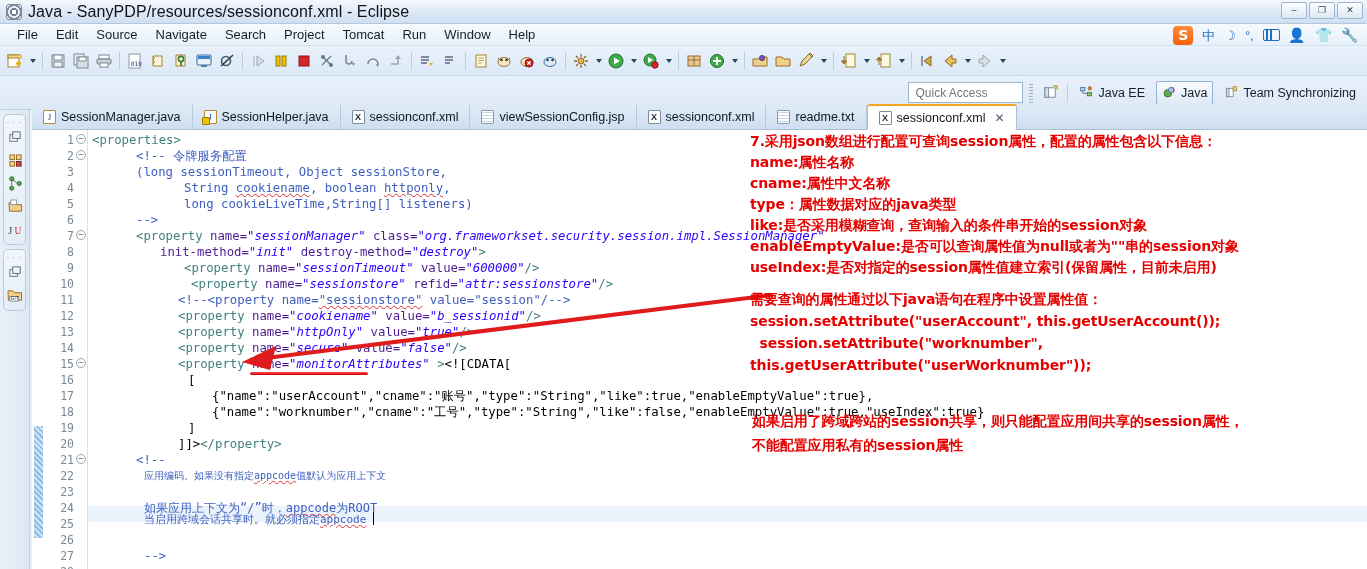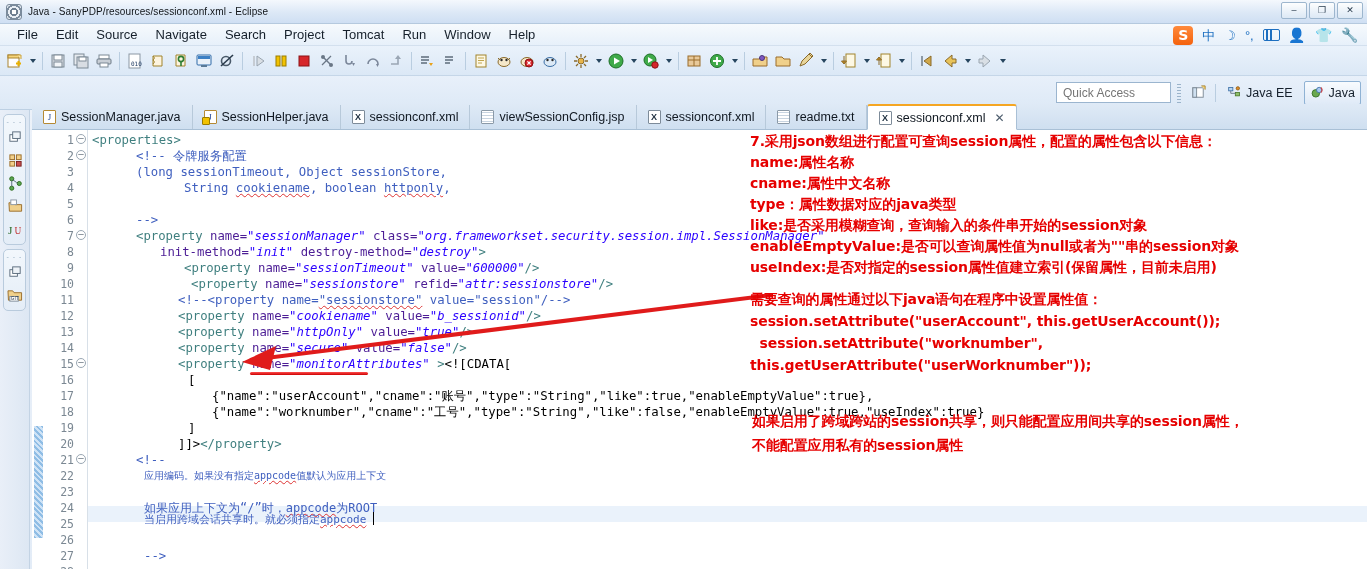--- a/index.html
+++ b/index.html
@@ -25,21 +25,21 @@
     padding-left: 6px;
     position: relative;
   }
   .title-icon {
     width: 16px; height: 16px; margin-right: 6px;
     border-radius: 3px;
     background: radial-gradient(circle at 50% 50%, #ffffff 0 22%, #6f7f90 23% 42%, #e9eef4 43% 58%, #7b8b9c 59% 78%, #dfe6ee 79% 100%);
     border: 1px solid #7b8b9c;
     flex: none;
   }
-  .title-text { font-size: 10px; color: #101418; letter-spacing: .1px; }
+  .title-text { font-size: 16px; color: #101418; letter-spacing: .1px; }
   .win-btns { position: absolute; right: 4px; top: 2px; display: flex; gap: 2px; }
   .win-btn {
     width: 26px; height: 17px;
     border: 1px solid #9db6ce; border-radius: 2px;
     background: linear-gradient(180deg,#fdfefe,#dce8f5);
     font-size: 9px; color: #2a3c4e; text-align: center; line-height: 15px;
   }
 
   
   .menubar {
@@ -535,20 +535,28 @@
         </svg>
       <span>Java EE</span>
     </div>
     <div class="persp-btn active">
       <svg width="15" height="15" viewBox="0 0 18 18">
           <circle cx="7" cy="10" r="4.5" fill="#6aa84f" stroke="#2f6b1f"></circle>
           <circle cx="11" cy="6" r="3.2" fill="#a8c9f0" stroke="#3a6ea5"></circle>
           <path d="M13 3 q3 3 0 6" fill="none" stroke="#d04545" stroke-width="1.4"></path>
         </svg>
       <span>Java</span>
+    </div>
+    <div class="persp-btn">
+      <svg width="15" height="15" viewBox="0 0 18 18">
+          <rect x="3" y="4" width="8" height="10" fill="#fff" stroke="#7d8a96"></rect>
+          <rect x="3" y="4" width="3" height="10" fill="#cfe0f0" stroke="#7d8a96"></rect>
+          <rect x="11" y="2" width="4" height="5" fill="#f5d77a" stroke="#a98431"></rect>
+        </svg>
+      <span>Team Synchronizing</span>
     </div>
   </div>
 
   <div class="fastbar">
     <div class="fv-group">
       <div class="fv-dots">- - -</div>
       <div class="fv-ico">
         <svg width="15" height="15" viewBox="0 0 16 16">
             <rect x="2" y="5" width="8" height="7" fill="#fff" stroke="#5a6b7c"></rect>
             <rect x="5" y="2" width="8" height="7" fill="#eef3f8" stroke="#5a6b7c"></rect>
@@ -648,20 +656,21 @@
         <div class="fold" style="top:20px;"></div>
       <div class="code" style="top:18px;left:104px;"><span class="k-cmt">&lt;!-- 令牌服务配置</span></div>
 
       <div class="ln" style="top:34px;">3</div>
       <div class="code" style="top:34px;left:104px;"><span class="k-cmt">(long sessionTimeout, Object sessionStore,</span></div>
 
       <div class="ln" style="top:50px;">4</div>
       <div class="code" style="top:50px;left:152px;"><span class="k-cmt">String <span class="sq">cookiename</span>, boolean <span class="sq">httponly</span>,</span></div>
 
       <div class="ln" style="top:66px;">5</div>
+      <div class="code" style="top:66px;left:152px;"><span class="k-cmt">long cookieLiveTime,String[] listeners)</span></div>
 
       <div class="ln" style="top:82px;">6</div>
       <div class="code" style="top:82px;left:104px;"><span class="k-cmt">--&gt;</span></div>
 
       <div class="ln" style="top:98px;">7</div>
         <div class="fold" style="top:100px;"></div>
       <div class="code" style="top:98px;left:104px;"><span class="k-tag">&lt;property </span><span class="k-attr">name=</span><span class="k-val">"sessionManager"</span><span class="k-attr"> class=</span><span class="k-val">"org.frameworkset.security.session.impl.SessionManager"</span></div>
 
       <div class="ln" style="top:114px;">8</div>
       <div class="code" style="top:114px;left:128px;"><span class="k-attr">init-method=</span><span class="k-val">"init"</span><span class="k-attr"> destroy-method=</span><span class="k-val">"destroy"</span><span class="k-tag">&gt;</span></div>

